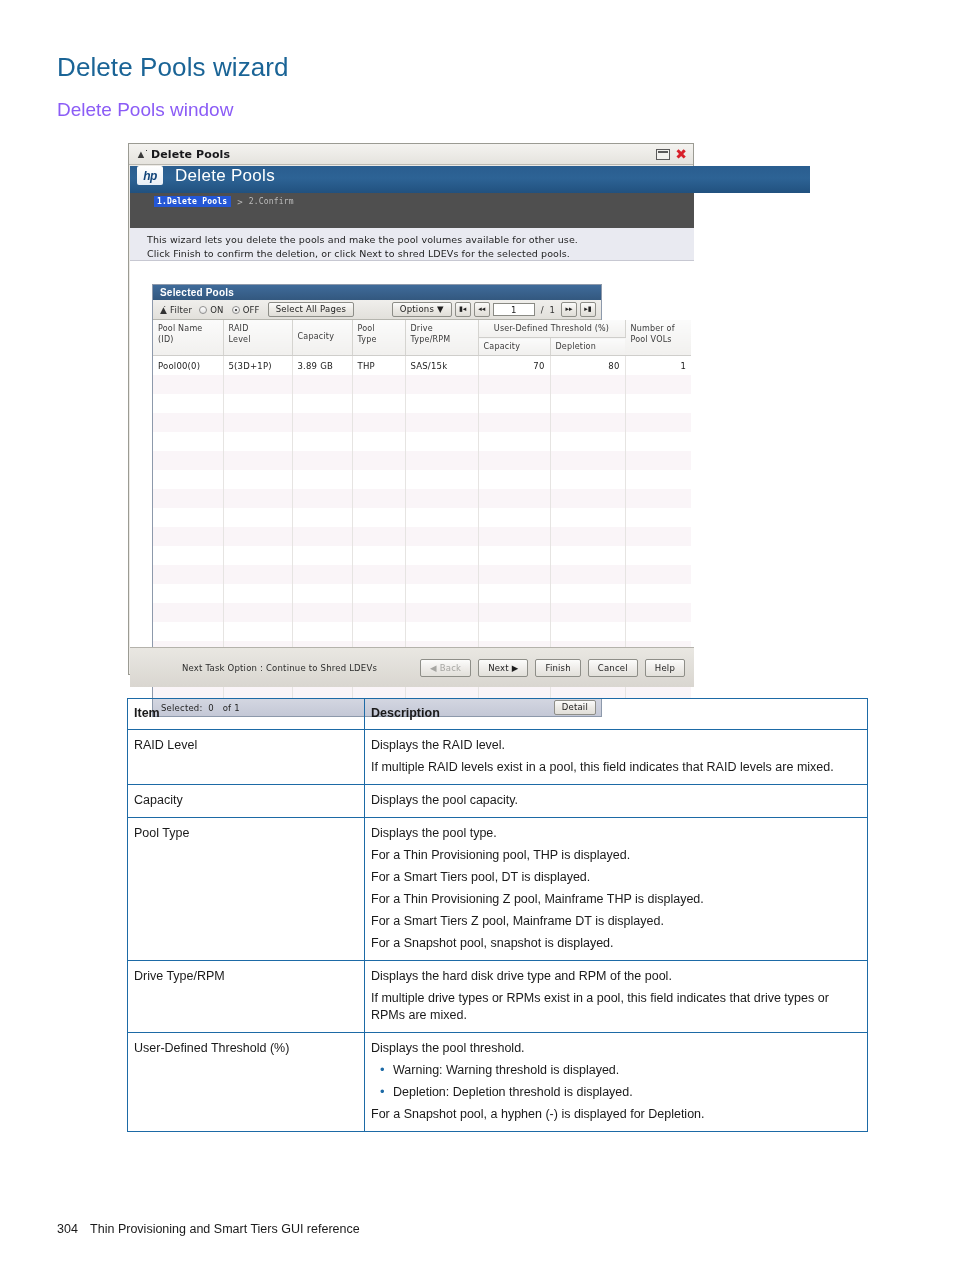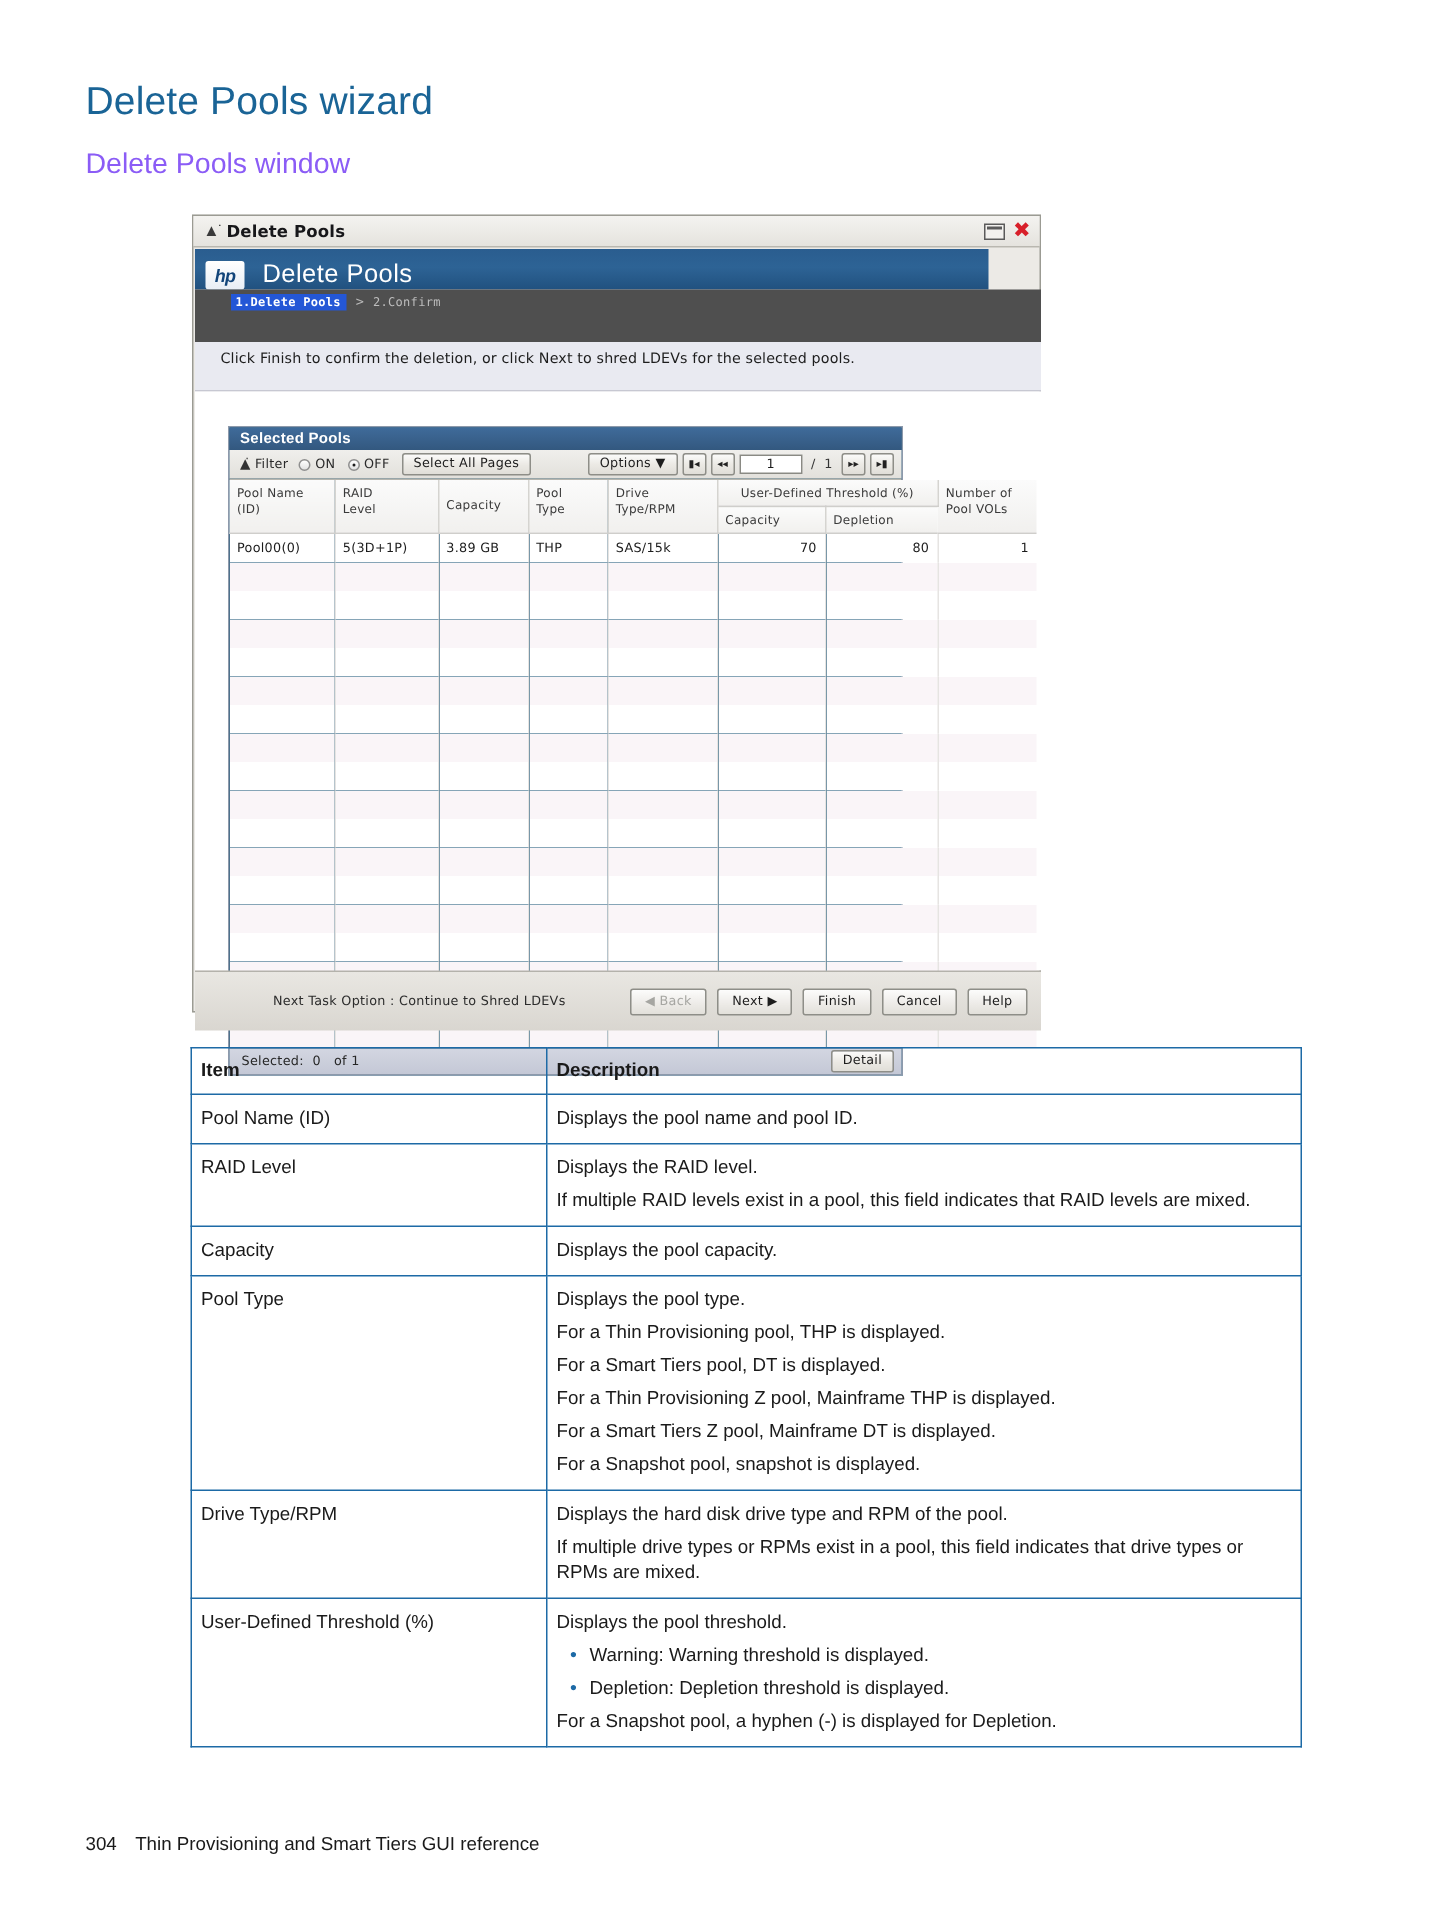--- a/index.html
+++ b/index.html
@@ -108,25 +108,25 @@
     line-height: 11px;
     color: #d8202a;
     font-weight: bold;
     font-family: "DejaVu Sans", sans-serif;
   }
 
   
   .banner {
     position: absolute;
     left: 1px; top: 22px;
-    width: 529px;
+    width: 680px;
     height: 27px;
     background: linear-gradient(to bottom, #2a5d8f 0%, #2d6395 45%, #21517f 100%);
     display: flex;
-    align-items: flex-end;
+    align-items: flex-start;
   }
   .hp-logo {
     margin-left: 7px;
     width: 26px;
     height: 19px;
     background: linear-gradient(to bottom, #ffffff 0%, #e8eef5 100%);
     border-radius: 2px;
     display: flex;
     align-items: center;
     justify-content: center;
@@ -479,20 +479,21 @@
     </div>
 
     <div class="crumbs">
       <span class="crumb-active">1.Delete Pools</span>
       <span class="crumb-sep">&gt;</span>
       <span class="crumb-inactive">2.Confirm</span>
     </div>
     <div class="darkband"></div>
 
     <div class="instr">
+      <p>This wizard lets you delete the pools and make the pool volumes available for other use.</p>
       <p>Click Finish to confirm the deletion, or click Next to shred LDEVs for the selected pools.</p>
     </div>
 
     <div class="bodygap"></div>
 
     <div class="panel">
       <div class="panel-head">Selected Pools</div>
 
       <div class="panel-toolbar">
         <span class="tb-ico-chev">▲̇</span>
@@ -765,26 +766,20 @@
 
 <table class="desc">
   <thead>
     <tr>
       <th class="col1">Item</th>
       <th>Description</th>
     </tr>
   </thead>
   <tbody>
     <tr>
-      <td class="col1">Pool Name (ID)</td>
-      <td>
-        <p>Displays the pool name and pool ID.</p>
-      </td>
-    </tr>
-    <tr>
       <td class="col1">RAID Level</td>
       <td>
         <p>Displays the RAID level.</p>
         <p>If multiple RAID levels exist in a pool, this field indicates that RAID levels are mixed.</p>
       </td>
     </tr>
     <tr>
       <td class="col1">Capacity</td>
       <td>
         <p>Displays the pool capacity.</p>

